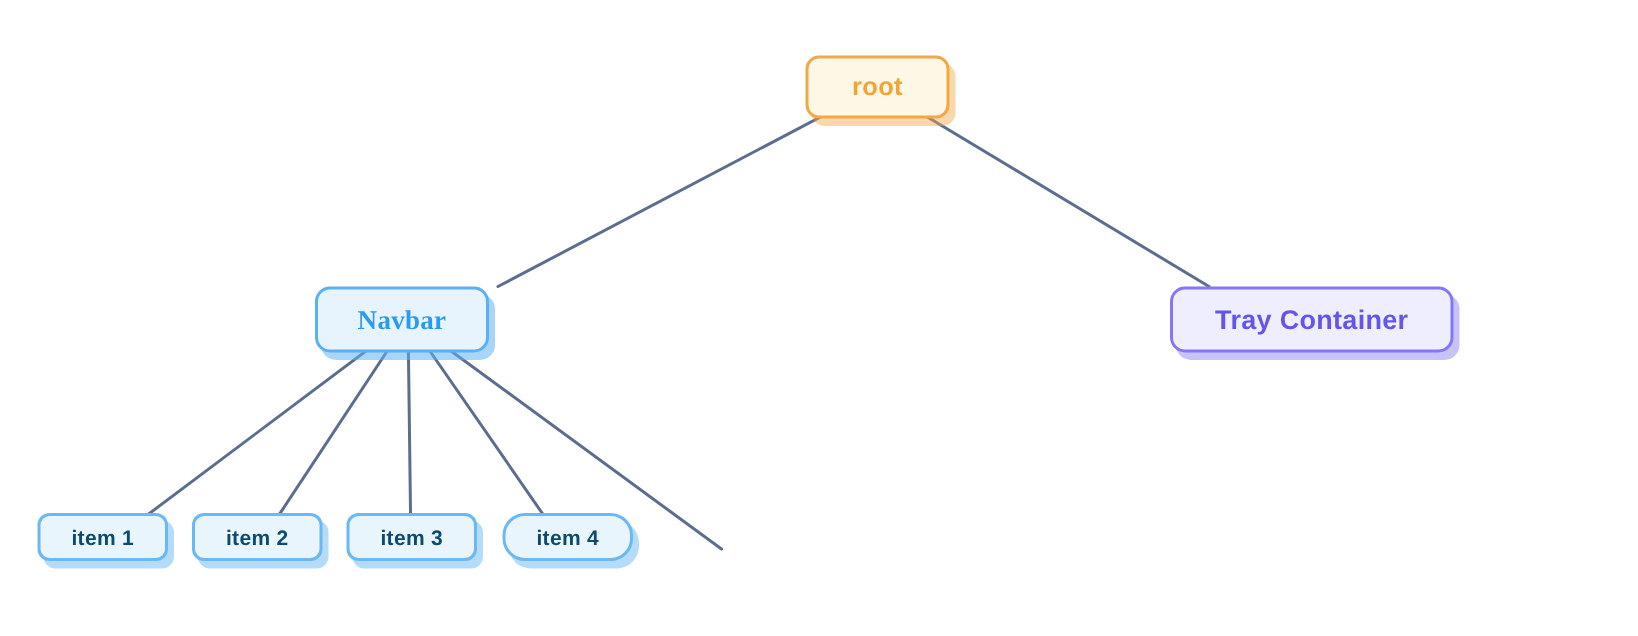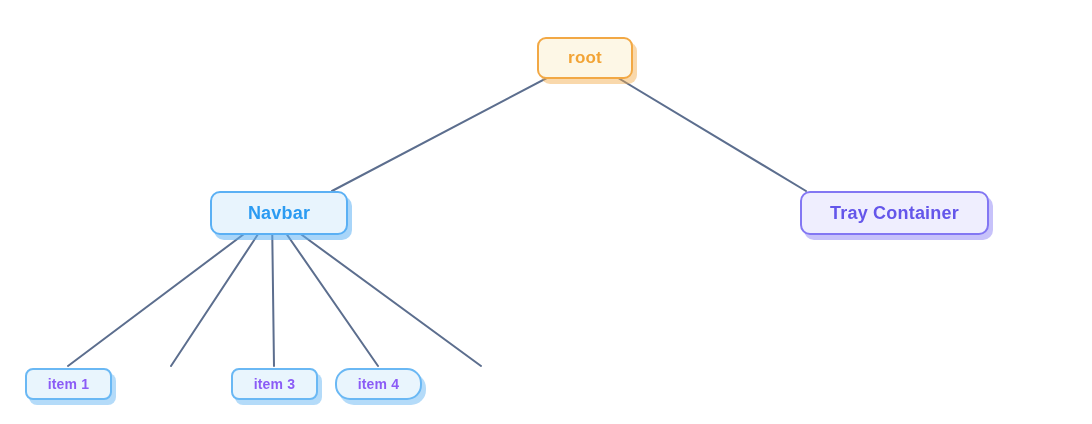--- a/index.html
+++ b/index.html
@@ -45,43 +45,44 @@
   .node--root {
     left: 537px; top: 37px; width: 96px; height: 42px;
     border-radius: 9px;
     background: #fdf7e6;
     border-color: #f2a844;
     color: #f2a436;
     font-size: 17px;
     box-shadow: 4px 5px 0 rgba(242, 168, 68, 0.45);
   }
   .node--navbar {
-    left: 210px; top: 191px; width: 138px; height: 44px;
+    left: 210px; top: 191px; width: 116px; height: 44px;
     border-radius: 10px;
     background: #e8f4fd;
     border-color: #5bb0f4;
     color: #2b9bf2;
     font-size: 18px;
     box-shadow: 4px 5px 0 rgba(97, 179, 244, 0.55);
+    font-family: Liberation Serif, serif;
   }
   .node--tray {
-    left: 800px; top: 191px; width: 189px; height: 44px;
+    left: 780px; top: 191px; width: 189px; height: 44px;
     border-radius: 10px;
     background: #efeefe;
     border-color: #8377f3;
     color: #6456ea;
     font-size: 18px;
     box-shadow: 4px 5px 0 rgba(131, 119, 243, 0.45);
   }
   .node--item {
-    top: 368px; width: 87px; height: 32px;
+    top: 342px; width: 87px; height: 32px;
     border-radius: 8px;
     background: #e9f5fd;
     border-color: #6ab8f4;
-    color: #8b5cf6;
+    color: #0c4a6e;
     font-size: 14px;
     box-shadow: 4px 5px 0 rgba(106, 184, 244, 0.5);
   }
   .node--item1 { left: 25px; }
   .node--item2 { left: 128px; }
   .node--item3 { left: 231px; text-align: right; }
   .node--item4 { left: 335px; border-radius: 15px; }
   .node--item5 { left: 438px; }
 </style>
 </head>
@@ -97,16 +98,17 @@
     <line x1="272" y1="213" x2="274" y2="366"></line>
     <line x1="272" y1="213" x2="378" y2="366"></line>
     <line x1="272" y1="213" x2="481" y2="366"></line>
   </svg>
 
   <div class="node node--root">root</div>
   <div class="node node--navbar">Navbar</div>
   <div class="node node--tray">Tray Container</div>
 
   <div class="node node--item node--item1">item 1</div>
+  <div class="node node--item node--item2">item 2</div>
   <div class="node node--item node--item3">item 3</div>
   <div class="node node--item node--item4">item 4</div>
 
 </div>
 
 </body></html>

